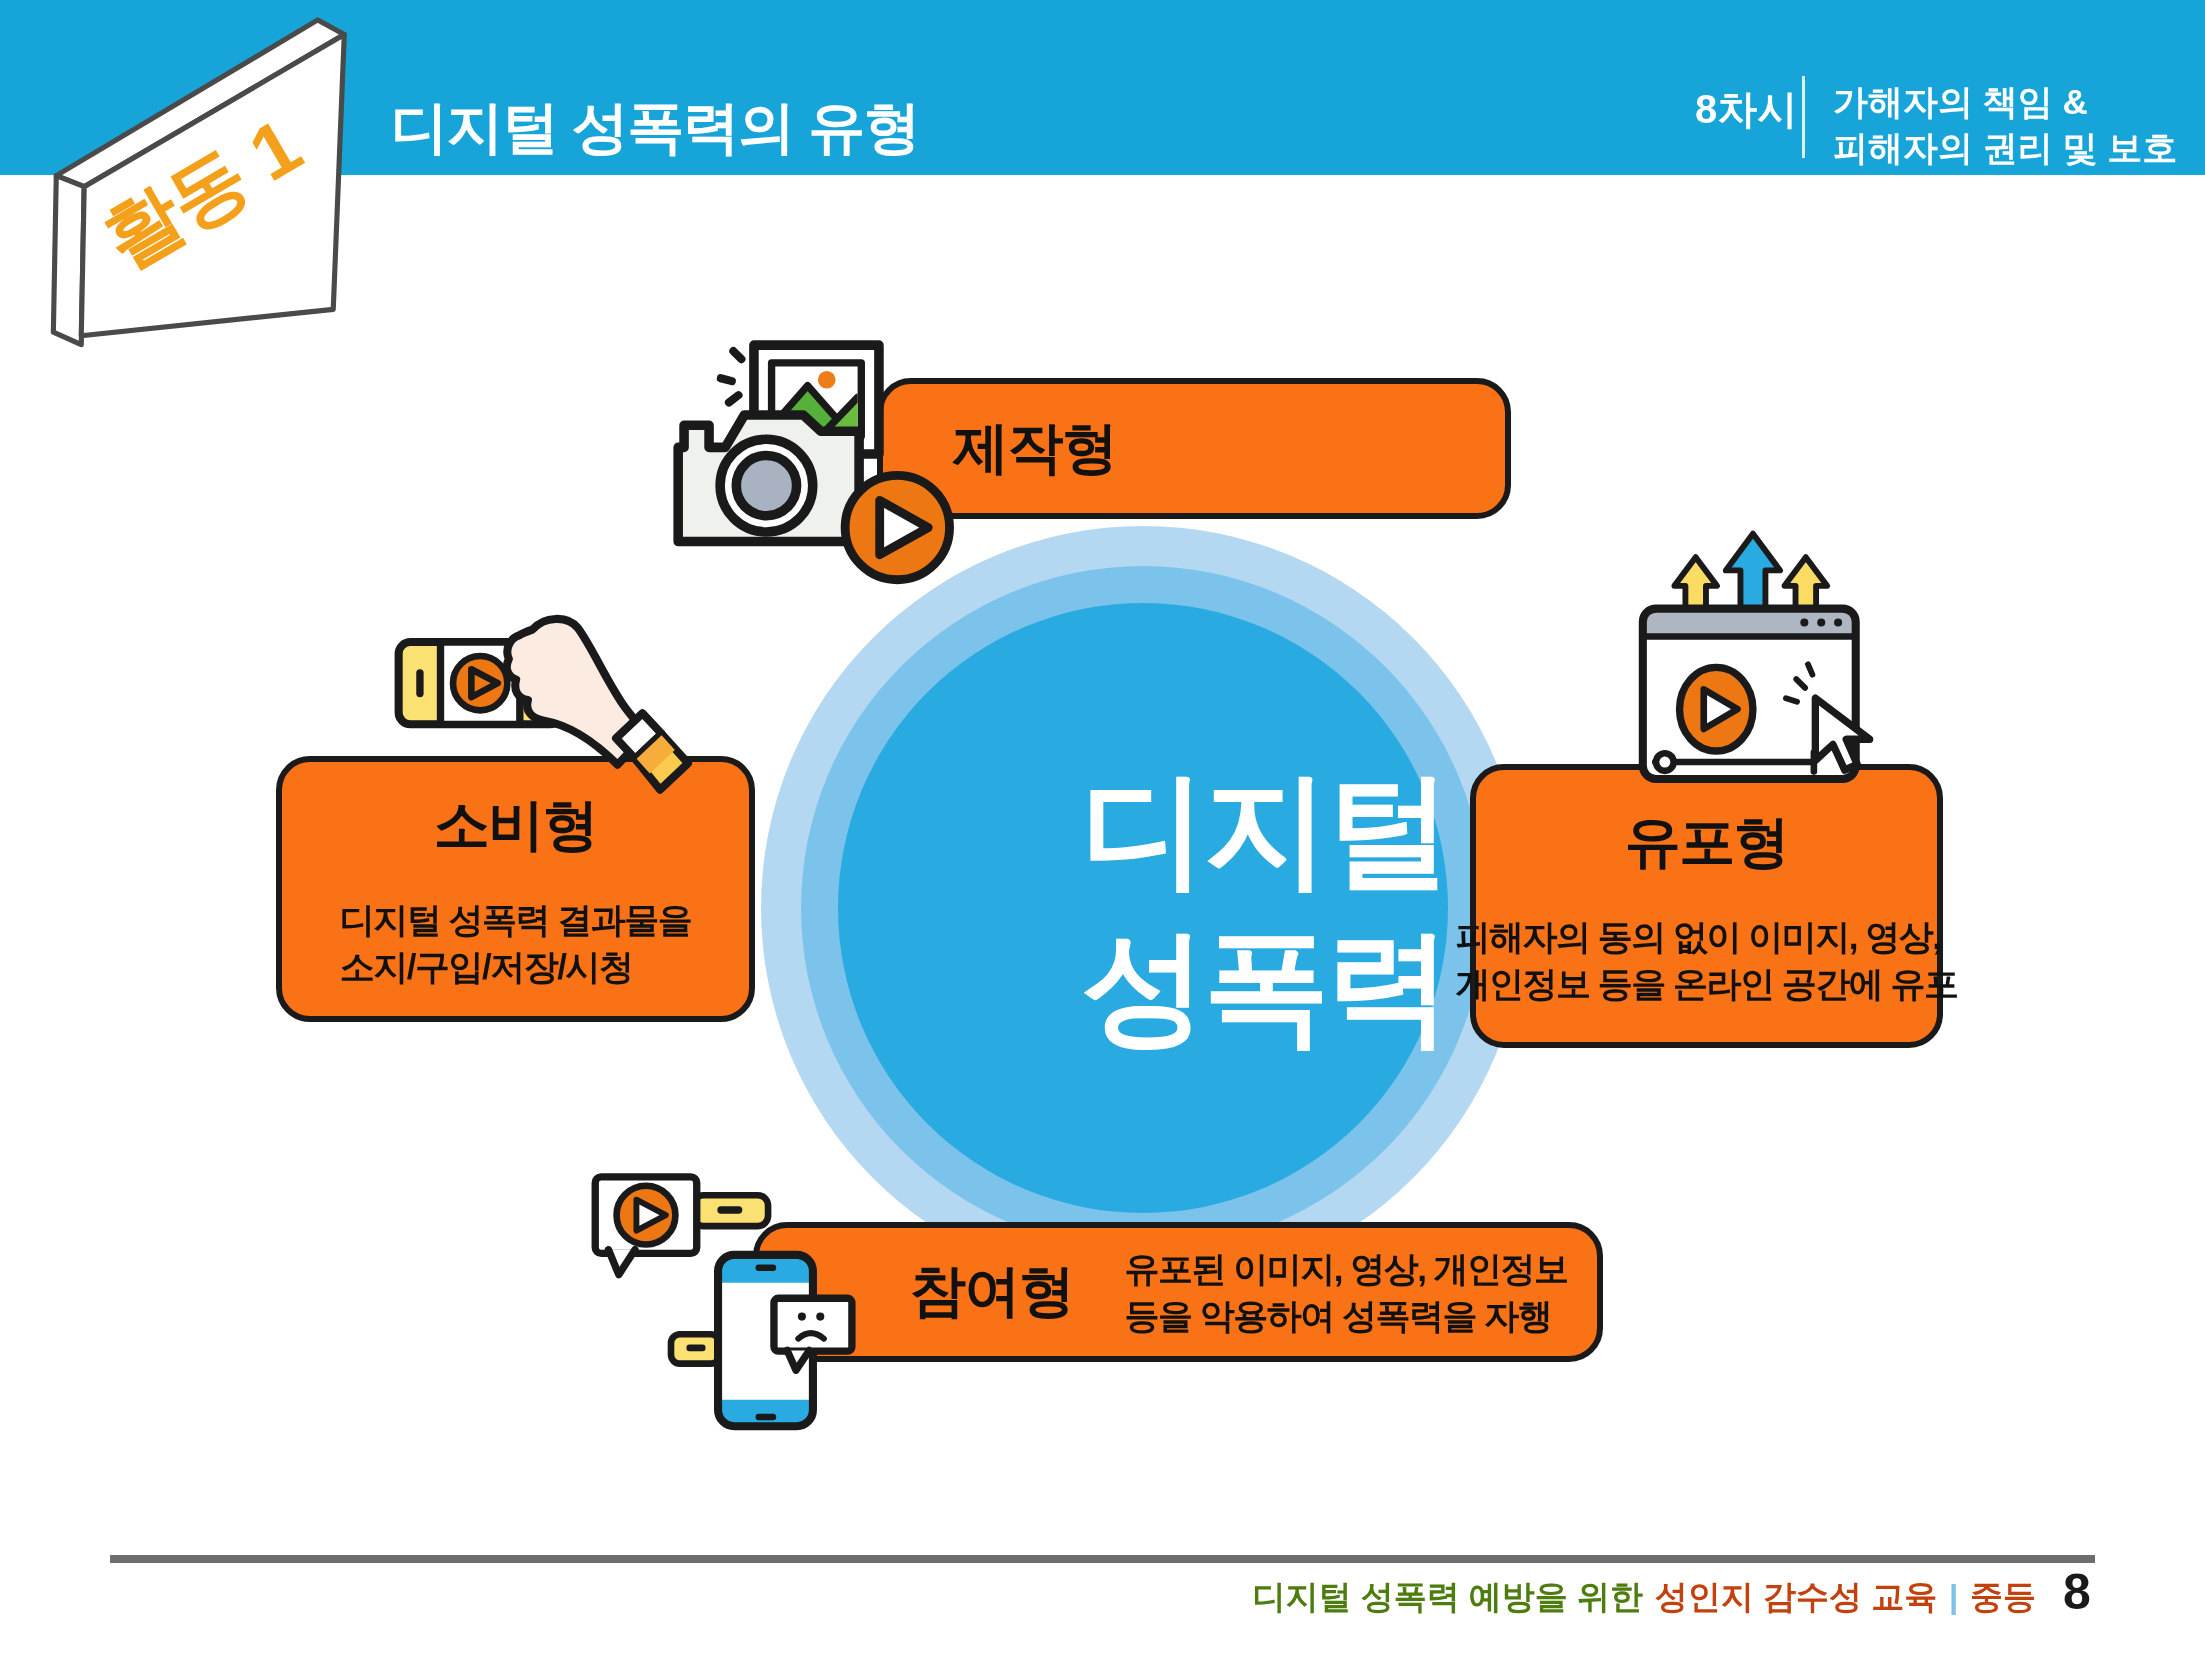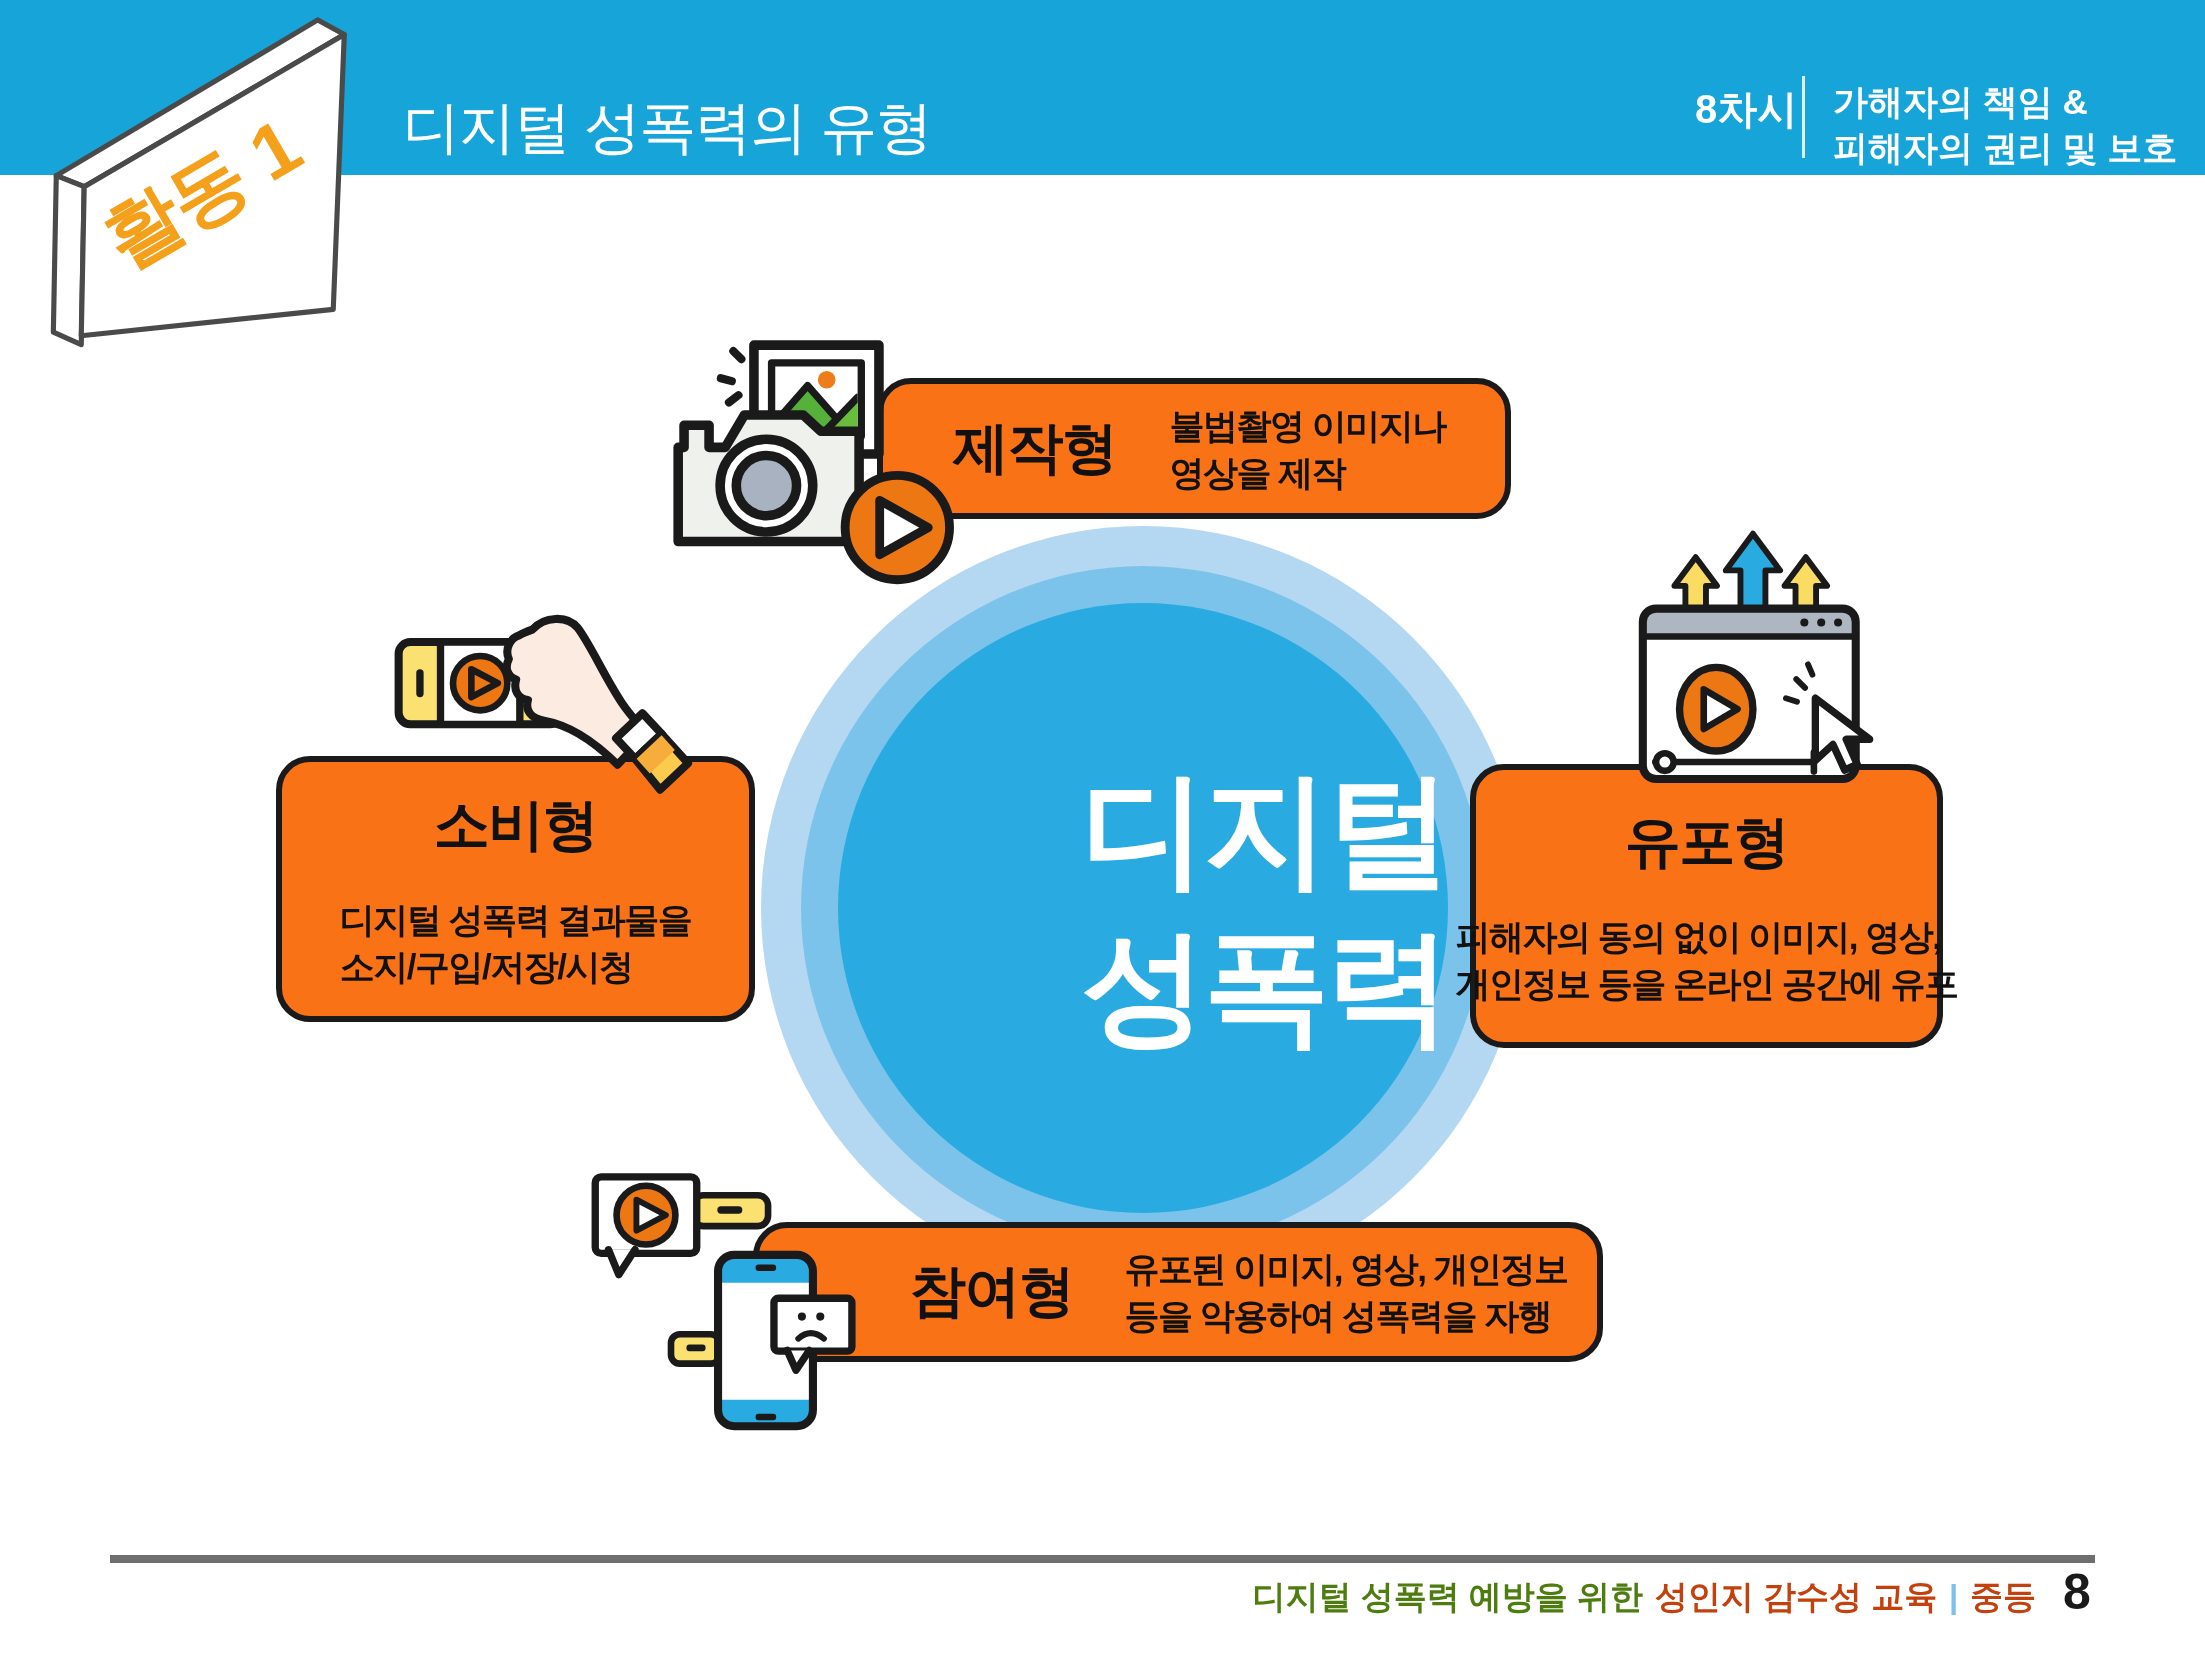--- a/index.html
+++ b/index.html
@@ -2,21 +2,21 @@
 <html style="font-size:11.8px"><head>
 <meta charset="utf-8">
 <style>
   html,body{margin:0;padding:0;background:#ffffff;}
   .slide{
     position:relative; width:2205px; height:1654px; background:#ffffff;
     overflow:hidden; font-family:"Liberation Sans", sans-serif; color:#111;
   }
   
   .header-bar{position:absolute;left:0;top:0;width:2205px;height:175px;background:#17A4D8;z-index:1;}
-  .page-title{position:absolute;left:391px;top:90px;font-size:57px;font-weight:400;color:#fff;letter-spacing:-1.5px;z-index:2;white-space:nowrap;margin-left:12px;}
+  .page-title{position:absolute;left:391px;top:90px;font-size:57px;font-weight:700;color:#fff;letter-spacing:-1.5px;z-index:2;white-space:nowrap;}
   .session-number{position:absolute;left:1695px;top:82px;font-size:40px;font-weight:800;color:#fff;z-index:2;}
   .header-vline{position:absolute;left:1802px;top:76px;width:2.9px;height:82px;background:rgba(255,255,255,.85);z-index:2;}
   .session-title{position:absolute;left:1833px;top:79px;font-size:35px;font-weight:800;color:#fff;line-height:46px;z-index:2;white-space:nowrap;}
   .badge-svg{position:absolute;left:20.6px;top:2.9px;z-index:4;}
   
   .circle{position:absolute;border-radius:50%;z-index:1;}
   .circle.outer{left:761px;top:526px;width:764px;height:764px;background:#B4D8F1;}
   .circle.middle{left:801px;top:566px;width:684px;height:684px;background:#7CC3EB;}
   .circle.inner{left:838px;top:603px;width:610px;height:610px;background:#29ABE2;display:flex;flex-direction:column;align-items:flex-end;justify-content:center;}
   .center-line{font-size:126px;font-weight:800;color:#fff;line-height:157px;letter-spacing:-3.7px;text-align:center;}
@@ -70,24 +70,20 @@
 
   <div class="circle outer"></div>
   <div class="circle middle"></div>
   <div class="circle inner">
     <div class="center-line">디지털</div>
     <div class="center-line">성폭력</div>
   </div>
 
   <div class="callout h box-produce">
     <div class="label">제작형</div>
-    <div class="desc">
-      <div>불법촬영 이미지나</div>
-      <div>영상을 제작</div>
-    </div>
   </div>
 
   <div class="callout v box-consume">
     <div class="label">소비형</div>
     <div class="desc">
       <div>디지털 성폭력 결과물을</div>
       <div>소지/구입/저장/시청</div>
     </div>
   </div>
 

